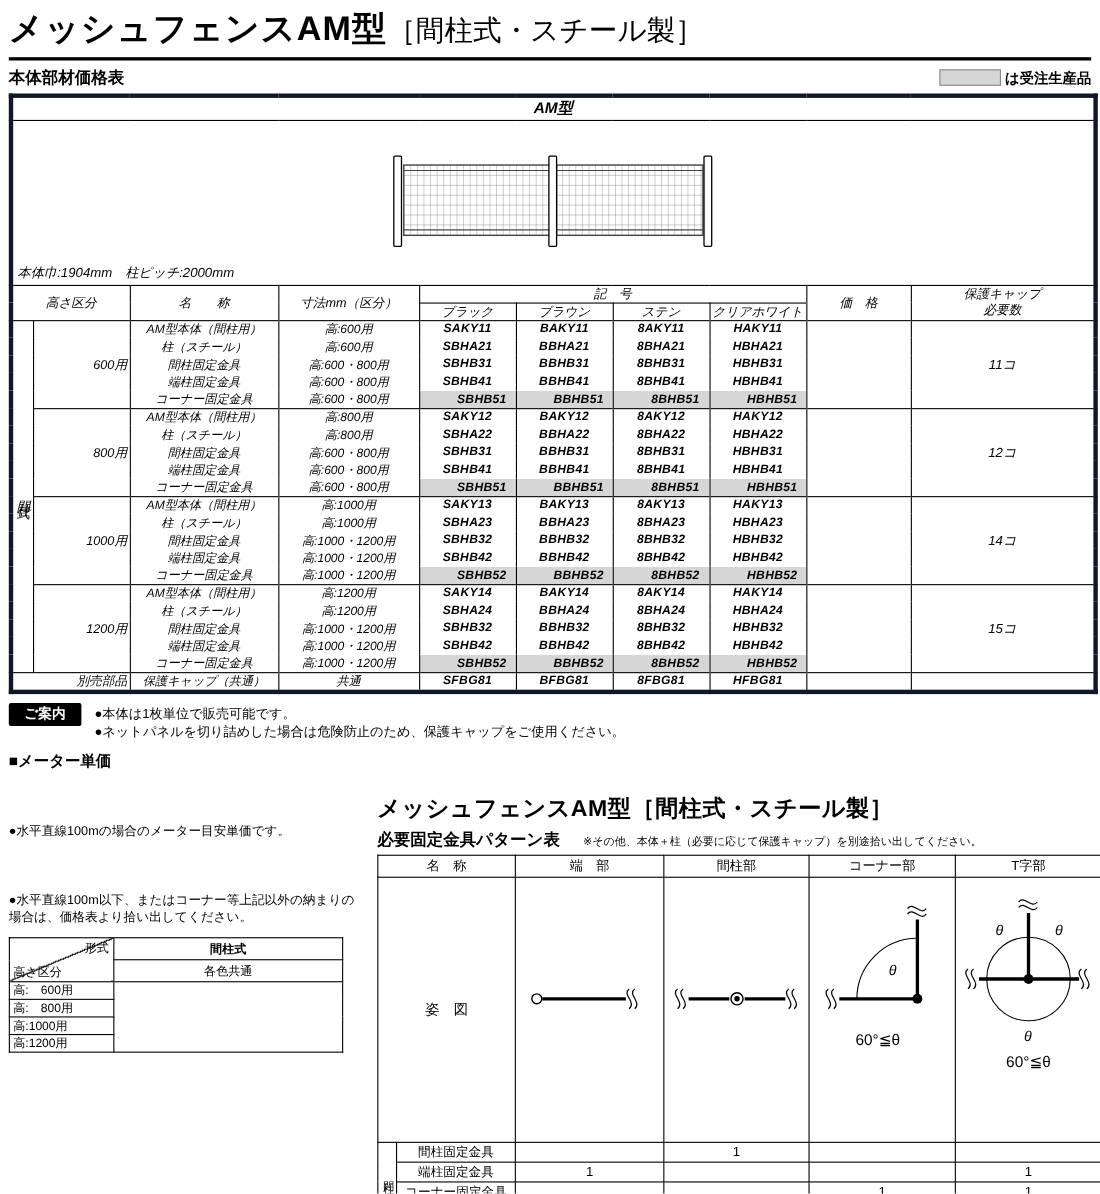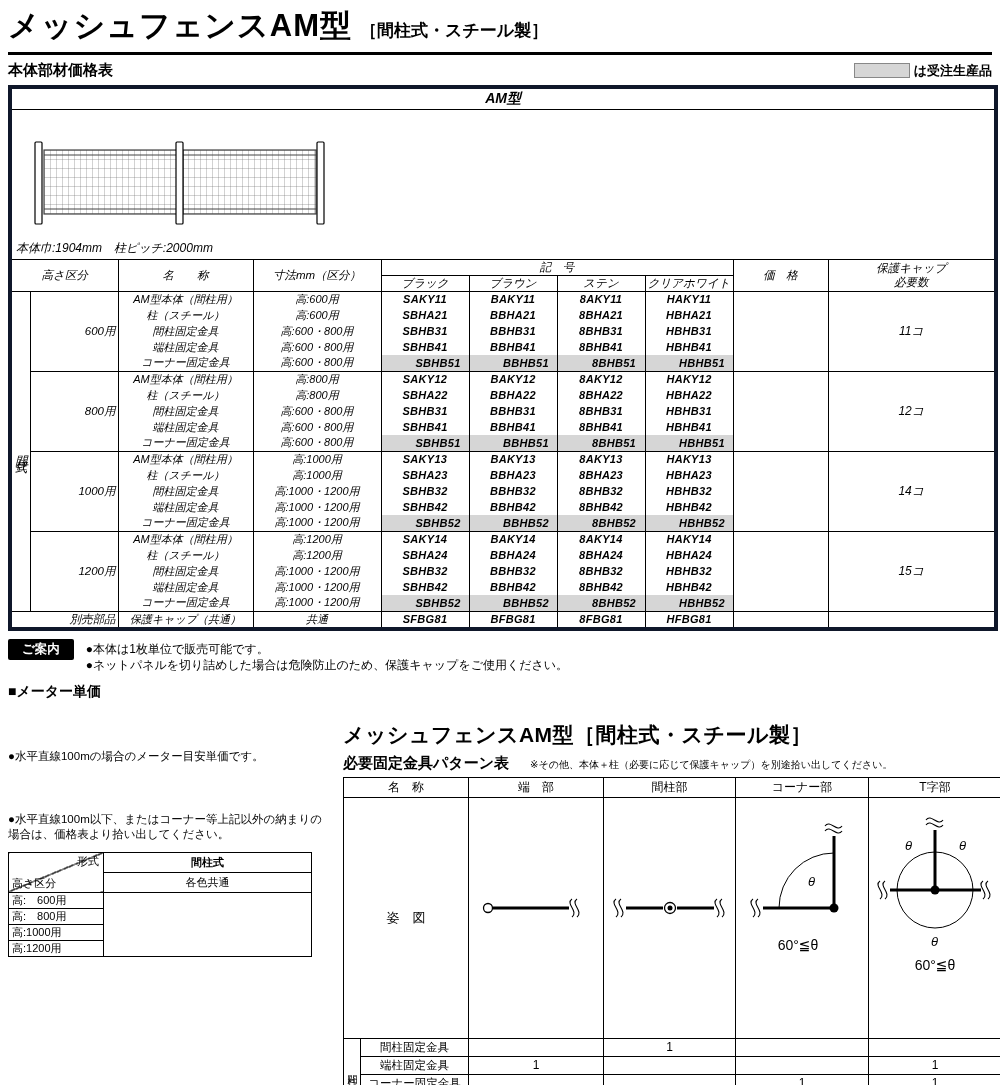--- a/index.html
+++ b/index.html
@@ -1,40 +1,40 @@
 <!DOCTYPE html>
 <html><head>
 <meta charset="utf-8">
 <style>
   * { margin:0; padding:0; box-sizing:border-box; }
   html,body { width:1000px; height:1085px; background:#fff; overflow:hidden; }
   body { font-family:"Liberation Sans","DejaVu Sans",sans-serif; color:#000; position:relative; }
   .page { position:absolute; inset:0; padding:5px 8px; }
 
   
-  .title-row { display:flex; align-items:baseline; gap:8px; }
+  .title-row { display:flex; align-items:baseline; }
   .main-title { font-size:31px; font-weight:bold; letter-spacing:1px; }
-  .title-suffix { font-size:17px; font-weight:bold; }
+  .title-suffix { font-size:26px; font-weight:normal; }
   .title-rule { border-top:3px solid #000; margin:5px 0 6px; }
 
   
   .subheader { display:flex; justify-content:space-between; align-items:center; margin:0 0 5px; }
   .price-heading { font-size:15px; font-weight:bold; }
   .order-legend { display:flex; align-items:center; gap:4px; font-size:13px; font-weight:bold; }
   .swatch { width:56px; height:15px; background:#d6d6d6; border:1px solid #888; display:inline-block; }
 
   
   table.price { border-collapse:collapse; border:4px solid #0f172a; width:986px; table-layout:fixed;font-style:italic; }
   .price td { border-left:1px solid #000; border-right:1px solid #000; border-top:none; border-bottom:none;
               text-align:center; font-size:11px; padding:0 2px; white-space:nowrap; overflow:hidden; }
   .price tbody tr { height:16px; }
   .price tr.hline > td { border-top:1px solid #000; }
   .price td.bt { border-top:1px solid #000; }
   .price .model-hd { height:22px; font-size:14px; font-weight:bold; }
-  .price .illus-cell { height:150px; padding:8px; position:relative; text-align:left; vertical-align:middle; }
+  .price .illus-cell { height:150px; padding:8px; position:relative; text-align:center; vertical-align:middle; }
   .price .dim-note { position:absolute; left:4px; bottom:2px; font-size:12px; }
   .price .hd-row td { font-size:11.5px; }
   .price .ch { font-size:10.5px; }
   .price .cap-hd { font-size:11px; line-height:1.25; }
   .price .code-cell { font-weight:bold; letter-spacing:0.3px; }
   .price .om { background:#d6d6d6;padding-left:28px; }
   .price .side-cell { padding:0; }
   .price .height-cell { font-size:11.5px;text-align:right; }
   .price .cap-cell { font-size:12px; }
   .vert-text { writing-mode:vertical-rl; text-orientation:upright; font-size:12px; letter-spacing:3px; display:inline-block; }

